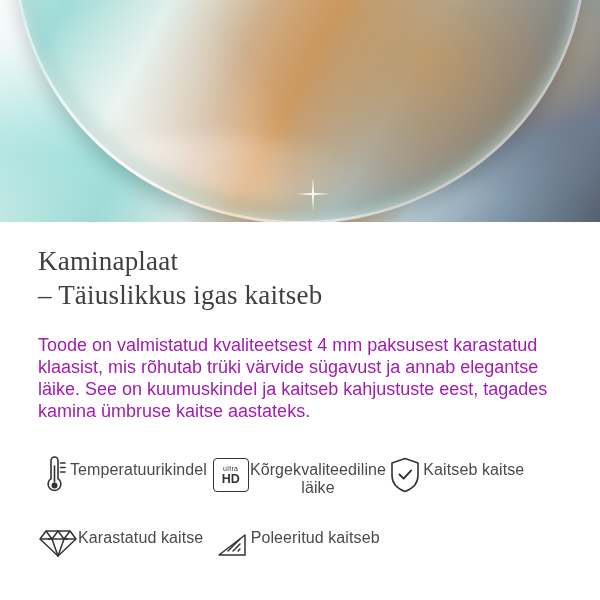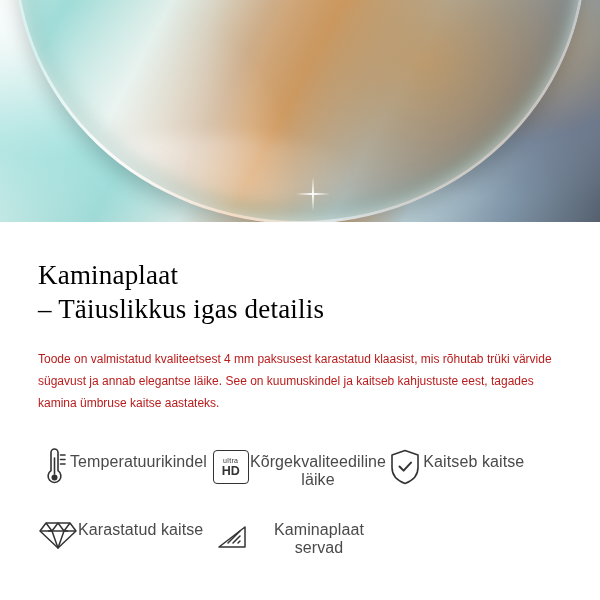--- a/index.html
+++ b/index.html
@@ -95,34 +95,34 @@
   .sparkle:before { left: 0; top: 16px; width: 34px; height: 2px; }
   .sparkle:after { left: 16px; top: 0; width: 2px; height: 34px; background: linear-gradient(180deg, rgba(255,255,255,0), #ffffff, rgba(255,255,255,0)); }
 
   
   .content {
     position: relative;
     padding: 0 38px;
   }
   .title {
     margin: 0;
-    padding-top: 36px;
+    padding-top: 22px;
     font-family: "Liberation Serif", serif;
     font-size: 27px;
     line-height: 34px;
     font-weight: 400;
-    color: #000000;
+    color: #404040;
     letter-spacing: 0.2px;
   }
   .title .line2 { display: block; }
   .desc {
     margin: 22px 0 0 0;
-    font-size: 12px;
+    font-size: 18px;
     line-height: 22px;
-    color: #b91c1c;
+    color: #a21caf;
     max-width: 530px;
   }
 
   
   .features {
     position: relative;
     margin-top: 30px;
     display: grid;
     grid-template-columns: repeat(3, 1fr);
     row-gap: 22px;
@@ -178,21 +178,21 @@
       </div>
       <div class="plate-gloss"></div>
       <div class="plate-edge"></div>
     </div>
     <div class="sparkle"></div>
   </div>
 
   <div class="content">
     <h1 class="title">
       <span>Kaminaplaat</span>
-      <span class="line2">– Täiuslikkus igas detailis</span>
+      <span class="line2">– Täiuslikkus igas kaitseb</span>
     </h1>
     <p class="desc">Toode on valmistatud kvaliteetsest 4 mm paksusest karastatud klaasist, mis rõhutab trüki värvide sügavust ja annab elegantse läike. See on kuumuskindel ja kaitseb kahjustuste eest, tagades kamina ümbruse kaitse aastateks.</p>
 
     <div class="features">
 
       <div class="feature">
         <div class="feature-icon">
           <svg width="32" height="42" viewBox="0 0 32 42" fill="none" stroke="#333" stroke-width="1.6" stroke-linecap="round">
             <path d="M13 6.5a3.5 3.5 0 0 1 7 0v18.2a6.4 6.4 0 1 1-7 0V6.5z"></path>
             <line x1="16.5" y1="12" x2="16.5" y2="28"></line>
@@ -241,19 +241,19 @@
 
       <div class="feature">
         <div class="feature-icon">
           <svg width="38" height="36" viewBox="0 0 38 36" fill="none" stroke="#333" stroke-width="1.5" stroke-linecap="round" stroke-linejoin="round">
             <path d="M6 30h26V10L6 30z"></path>
             <line x1="15" y1="26" x2="27" y2="14"></line>
             <line x1="20" y1="26" x2="27" y2="19"></line>
             <line x1="25" y1="26" x2="27" y2="24"></line>
           </svg>
         </div>
-        <div class="feature-label">Kaminaplaat servad</div>
+        <div class="feature-label">Poleeritud kaitseb</div>
       </div>
 
 
     </div>
   </div>
 </div>
 
 </body></html>

